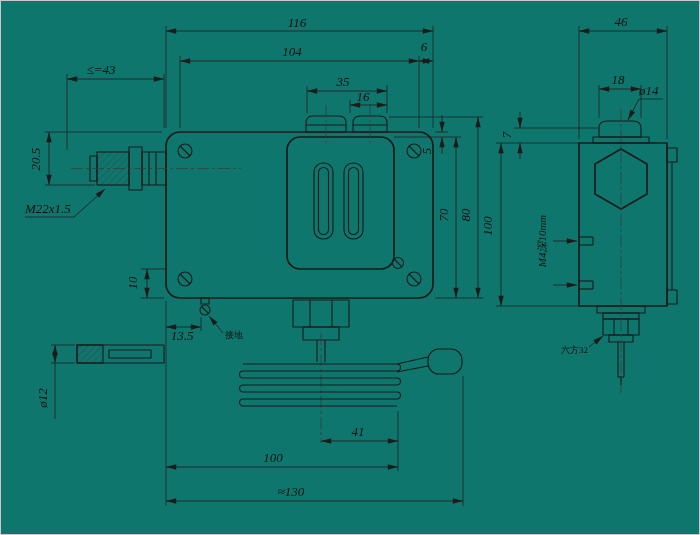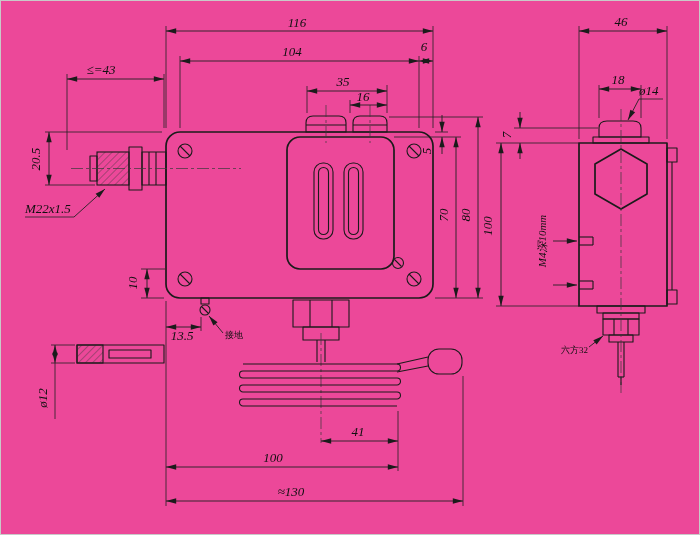--- a/index.html
+++ b/index.html
@@ -1,16 +1,16 @@
 <!DOCTYPE html>
 <html><head>
 <meta charset="utf-8">
 <style>
   html,body{margin:0;padding:0;background:#e9e9e9;}
-  .canvas{width:700px;height:535px;background:#ec4899;border:1px solid #c9c9c9;box-sizing:border-box;overflow:hidden;}
+  .canvas{width:700px;height:535px;background:#0f766e;border:1px solid #c9c9c9;box-sizing:border-box;overflow:hidden;}
   svg{display:block;}
   .ol{fill:none;stroke:#1b1b1b;stroke-width:1.7;stroke-linejoin:round;}
   .ol2{fill:none;stroke:#1b1b1b;stroke-width:1.1;stroke-linejoin:round;}
   .hatch{fill:url(#hatchpat);stroke:#1b1b1b;stroke-width:1.1;}
   .dl{stroke:#222;stroke-width:0.9;fill:none;}
   .ext{stroke:#222;stroke-width:0.8;fill:none;}
   .cl{stroke:#3a3a3a;stroke-width:0.7;stroke-dasharray:12 3 3 3;fill:none;}
   text.dim{font:italic 13px "Liberation Serif","DejaVu Serif",serif;fill:#101010;text-anchor:middle;}
   text.dim.start{text-anchor:start;}
   text.dim.end{text-anchor:end;}

